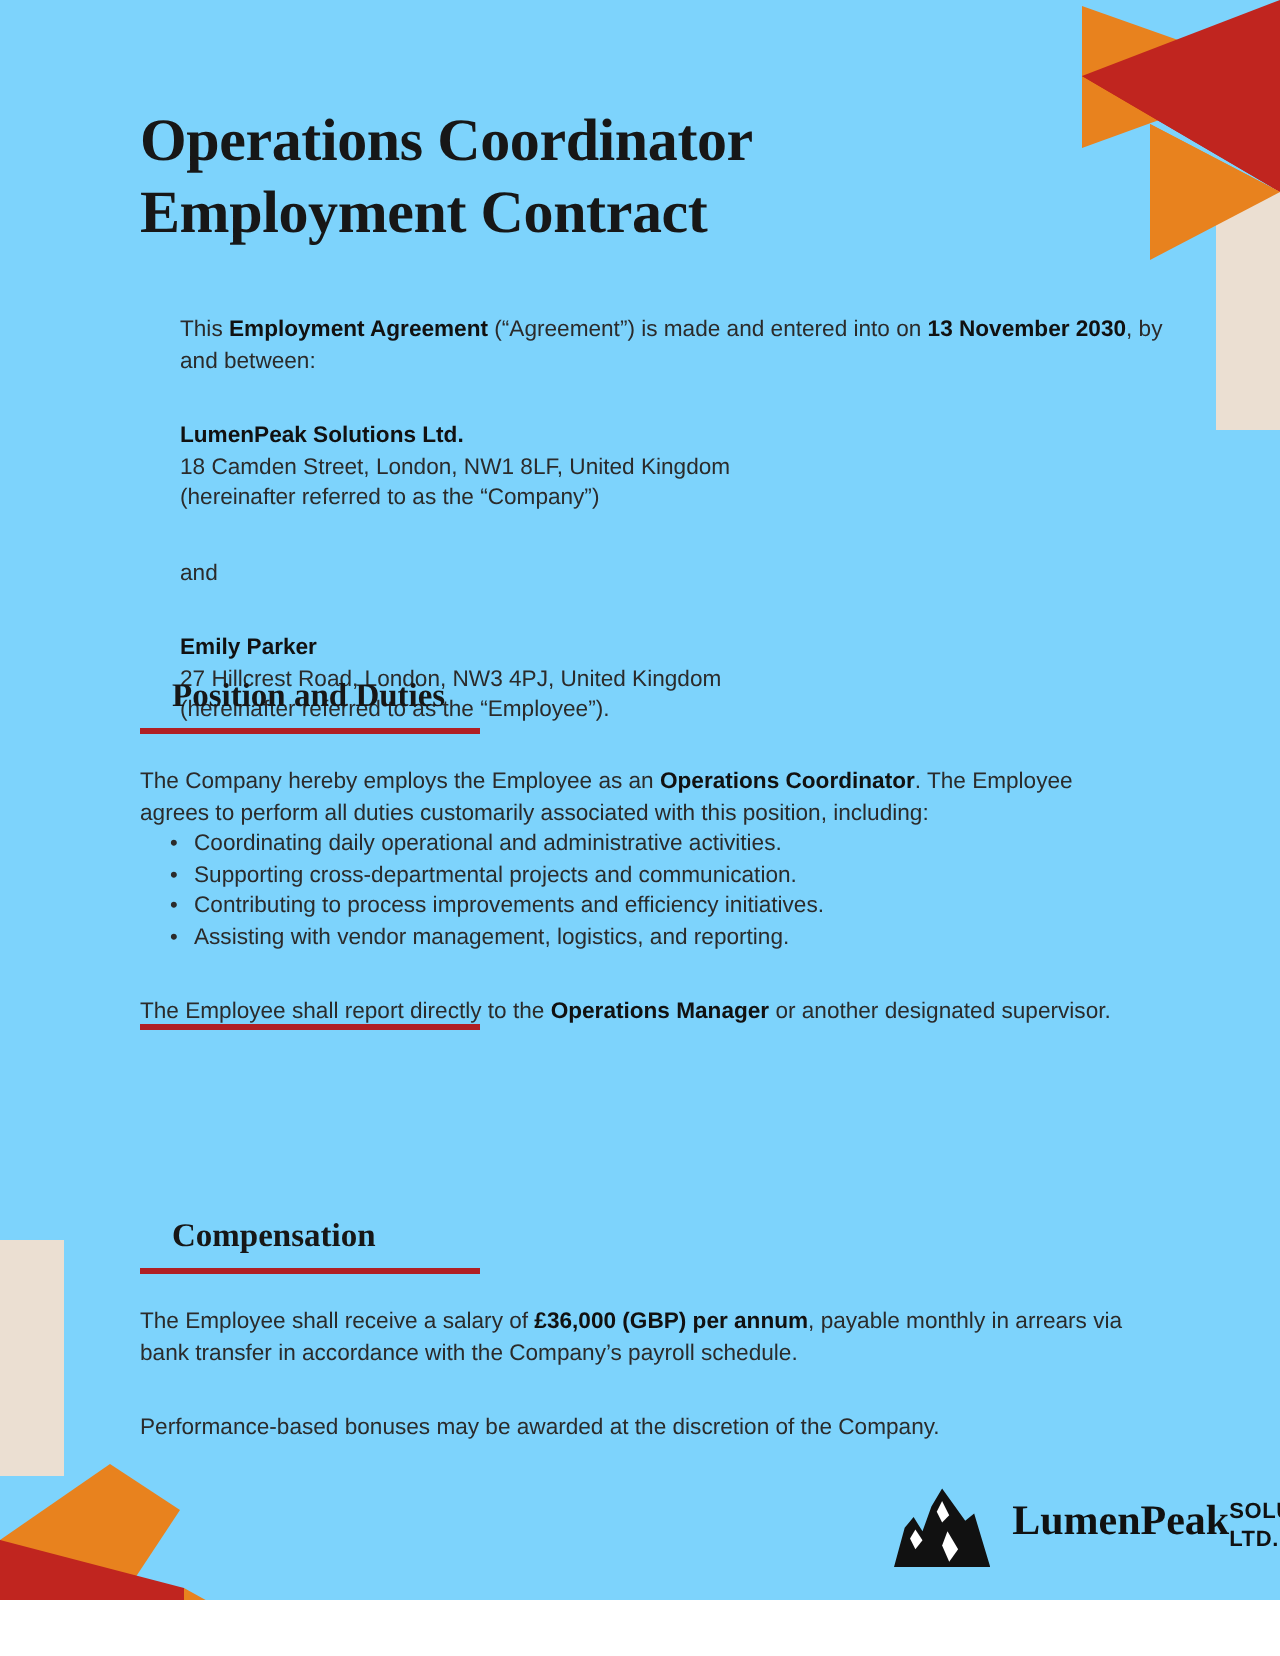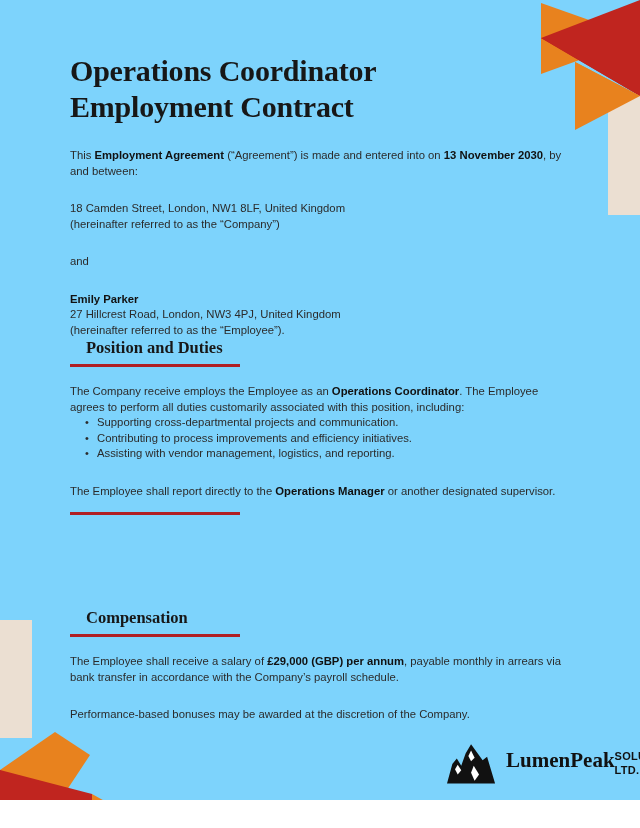--- a/index.html
+++ b/index.html
@@ -173,66 +173,68 @@
 
     <polygon points="0,70 92,128 0,128" fill="#c0251f"></polygon>
     <polygon points="0,70 92,94 92,128 0,128" fill="#c0251f"></polygon>
 
     <polygon points="92,94 110,104 92,128" fill="#e8821e"></polygon>
     <polygon points="55,108 110,104 92,128" fill="#e8821e"></polygon>
   </svg>
 
   <h1 class="doc-title">Operations Coordinator Employment Contract</h1>
 
-  <div class="body-block" style="top:148px;">
+  <div class="body-block" style="top:158px;margin-left:20px;">
     <p class="para"><span>This </span><b>Employment Agreement</b><span> (“Agreement”) is made and entered into on </span><b>13 November 2030</b><span>, by and between:</span></p>
 
     <div class="spacer-sm"></div>
 
+    <p class="para tight"><b>LumenPeak Solutions Ltd.</b></p>
     <p class="para tight">18 Camden Street, London, NW1 8LF, United Kingdom</p>
     <p class="para">(hereinafter referred to as the “Company”)</p>
 
     <div class="spacer-sm"></div>
 
     <p class="para">and</p>
 
     <div class="spacer-sm"></div>
 
     <p class="para tight"><b>Emily Parker</b></p>
     <p class="para tight">27 Hillcrest Road, London, NW3 4PJ, United Kingdom</p>
     <p class="para">(hereinafter referred to as the “Employee”).</p>
   </div>
 
   <div class="body-block" style="top:338px;">
     <div class="section-heading">Position and Duties</div>
     <div class="section-rule"></div>
 
-    <p class="para tight"><span>The Company receive employs the Employee as an </span><b>Operations Coordinator</b><span>. The Employee agrees to perform all duties customarily associated with this position, including:</span></p>
+    <p class="para tight"><span>The Company hereby employs the Employee as an </span><b>Operations Coordinator</b><span>. The Employee agrees to perform all duties customarily associated with this position, including:</span></p>
 
     <ul class="duties">
+      <li>Coordinating daily operational and administrative activities.</li>
       <li>Supporting cross-departmental projects and communication.</li>
       <li>Contributing to process improvements and efficiency initiatives.</li>
       <li>Assisting with vendor management, logistics, and reporting.</li>
     </ul>
 
     <div class="spacer-sm"></div>
 
     <p class="para"><span>The Employee shall report directly to the </span><b>Operations Manager</b><span> or another designated supervisor.</span></p>
   </div>
 
   <div class="body-block" style="top:512px;">
     <div class="section-rule"></div>
 
   </div>
 
   <div class="body-block" style="top:608px;">
     <div class="section-heading">Compensation</div>
     <div class="section-rule"></div>
 
-    <p class="para"><span>The Employee shall receive a salary of </span><b>£29,000 (GBP) per annum</b><span>, payable monthly in arrears via bank transfer in accordance with the Company’s payroll schedule.</span></p>
+    <p class="para"><span>The Employee shall receive a salary of </span><b>£36,000 (GBP) per annum</b><span>, payable monthly in arrears via bank transfer in accordance with the Company’s payroll schedule.</span></p>
 
     <div class="spacer-sm"></div>
 
     <p class="para">Performance-based bonuses may be awarded at the discretion of the Company.</p>
   </div>
 
   <div class="logo">
     <svg class="logo-mark" viewBox="0 0 54 46" width="54" height="46">
       <path d="M27,2 L40,20 L45,16 L54,46 L0,46 L6,24 L11,18 L16,26 L21,12 Z" fill="#111111"></path>
       <path d="M27,9 L31,17 L27,21 L24,15 Z" fill="#ffffff"></path>

